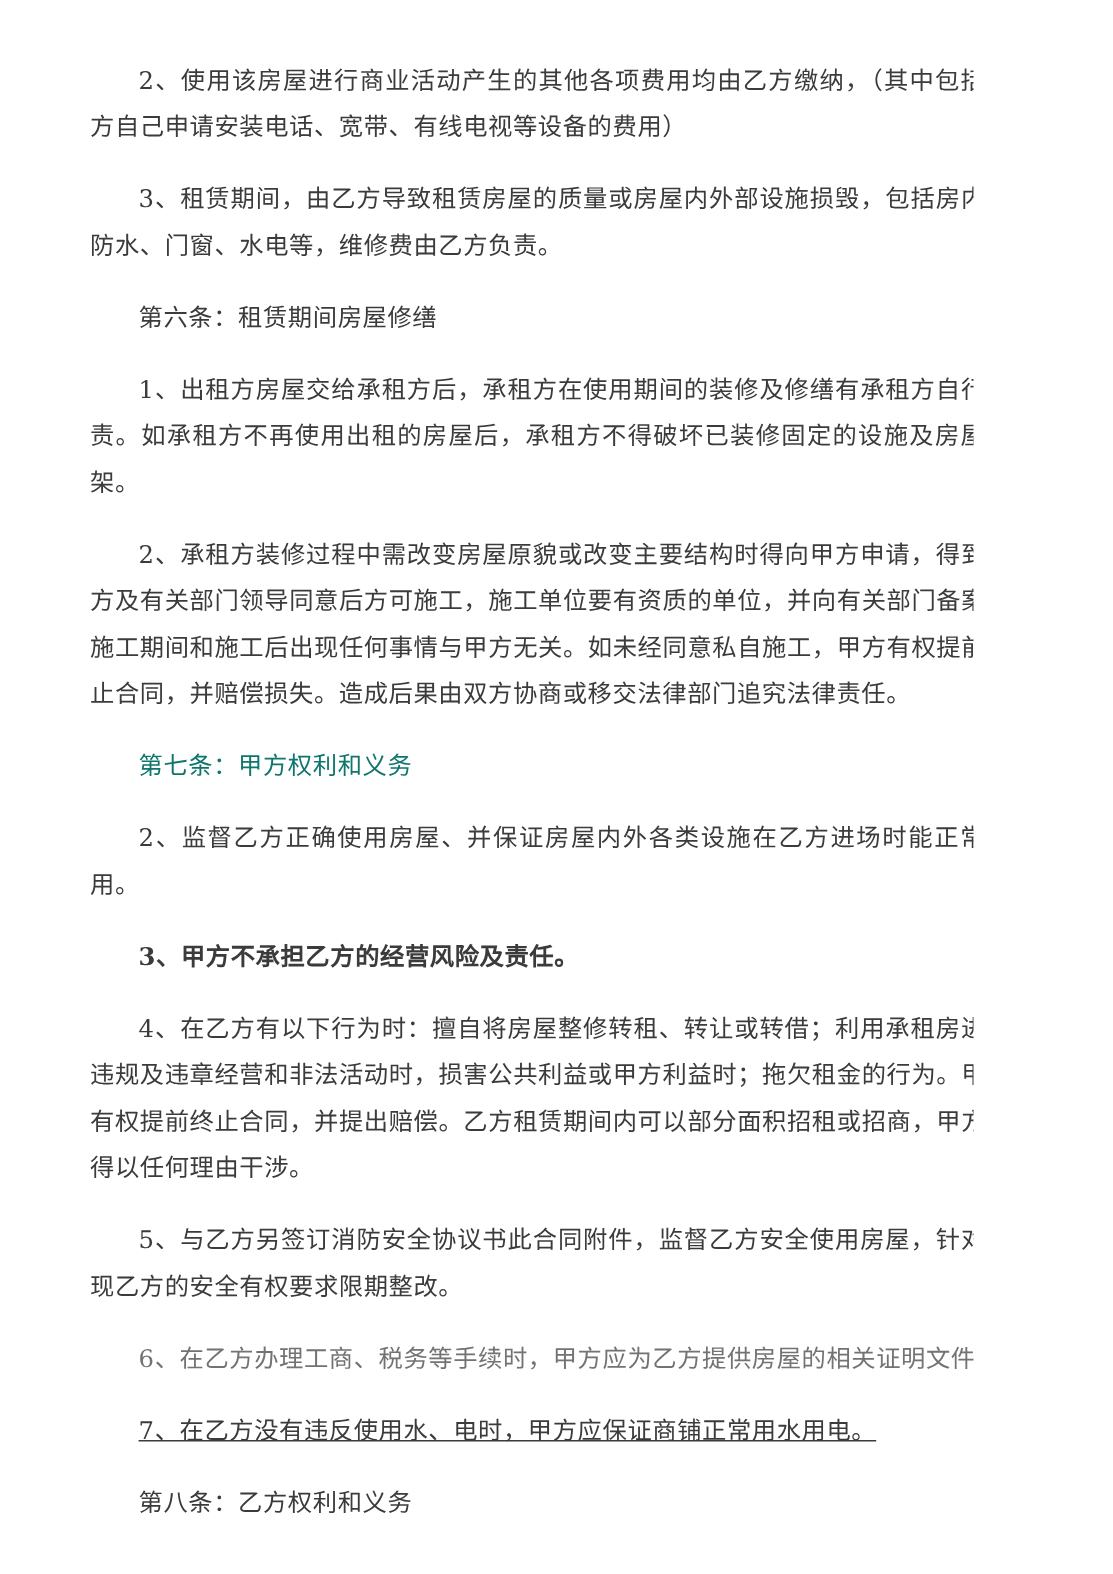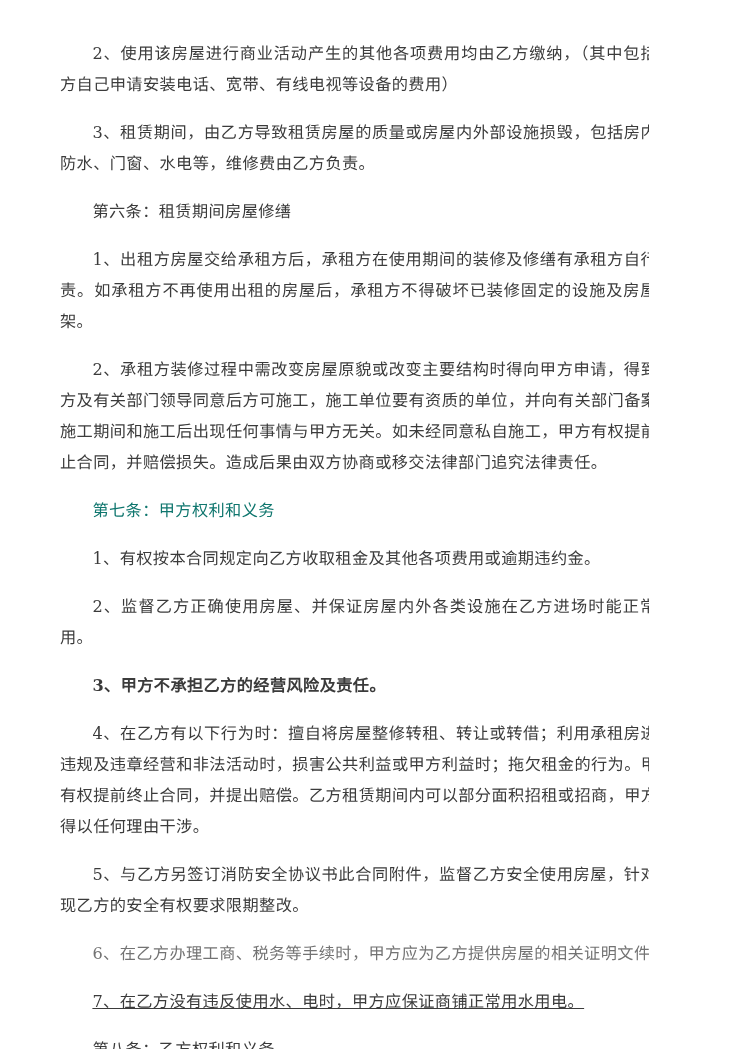--- a/index.html
+++ b/index.html
@@ -84,21 +84,20 @@
 
 <div class="page" style="background: rgb(255, 255, 255);">
 
   <div class="doc-body">
       <p class="para" style="color: rgb(59, 59, 59);">2、使用该房屋进行商业活动产生的其他各项费用均由乙方缴纳，（其中包括乙方自己申请安装电话、宽带、有线电视等设备的费用）</p>
       <p class="para" style="color: rgb(59, 59, 59);">3、租赁期间，由乙方导致租赁房屋的质量或房屋内外部设施损毁，包括房内外防水、门窗、水电等，维修费由乙方负责。</p>
       <p class="para heading" style="color: rgb(59, 59, 59);">第六条：租赁期间房屋修缮</p>
       <p class="para" style="color: rgb(59, 59, 59);">1、出租方房屋交给承租方后，承租方在使用期间的装修及修缮有承租方自行负责。如承租方不再使用出租的房屋后，承租方不得破坏已装修固定的设施及房屋构架。</p>
       <p class="para" style="color: rgb(59, 59, 59);">2、承租方装修过程中需改变房屋原貌或改变主要结构时得向甲方申请，得到甲方及有关部门领导同意后方可施工，施工单位要有资质的单位，并向有关部门备案，施工期间和施工后出现任何事情与甲方无关。如未经同意私自施工，甲方有权提前终止合同，并赔偿损失。造成后果由双方协商或移交法律部门追究法律责任。</p>
       <p class="para heading" style="color: #0f766e;">第七条：甲方权利和义务</p>
-      <p class="para" style="color: rgb(59, 59, 59);">1、有权按本合同规定向乙方收取租金及其他各项费用或逾期违约金。</p>
       <p class="para" style="color: rgb(59, 59, 59);">2、监督乙方正确使用房屋、并保证房屋内外各类设施在乙方进场时能正常使用。</p>
       <p class="para" style="color: rgb(59, 59, 59); font-weight: bold;">3、甲方不承担乙方的经营风险及责任。</p>
       <p class="para" style="color: rgb(59, 59, 59);">4、在乙方有以下行为时：擅自将房屋整修转租、转让或转借；利用承租房进行违规及违章经营和非法活动时，损害公共利益或甲方利益时；拖欠租金的行为。甲方有权提前终止合同，并提出赔偿。乙方租赁期间内可以部分面积招租或招商，甲方不得以任何理由干涉。</p>
       <p class="para" style="color: rgb(59, 59, 59);">5、与乙方另签订消防安全协议书此合同附件，监督乙方安全使用房屋，针对发现乙方的安全有权要求限期整改。</p>
       <p class="para" style="color: #737373;">6、在乙方办理工商、税务等手续时，甲方应为乙方提供房屋的相关证明文件。</p>
       <p class="para" style="color: rgb(59, 59, 59); text-decoration: underline;">7、在乙方没有违反使用水、电时，甲方应保证商铺正常用水用电。</p>
       <p class="para heading last" style="color: rgb(59, 59, 59);">第八条：乙方权利和义务</p>
     </div>
 
 

